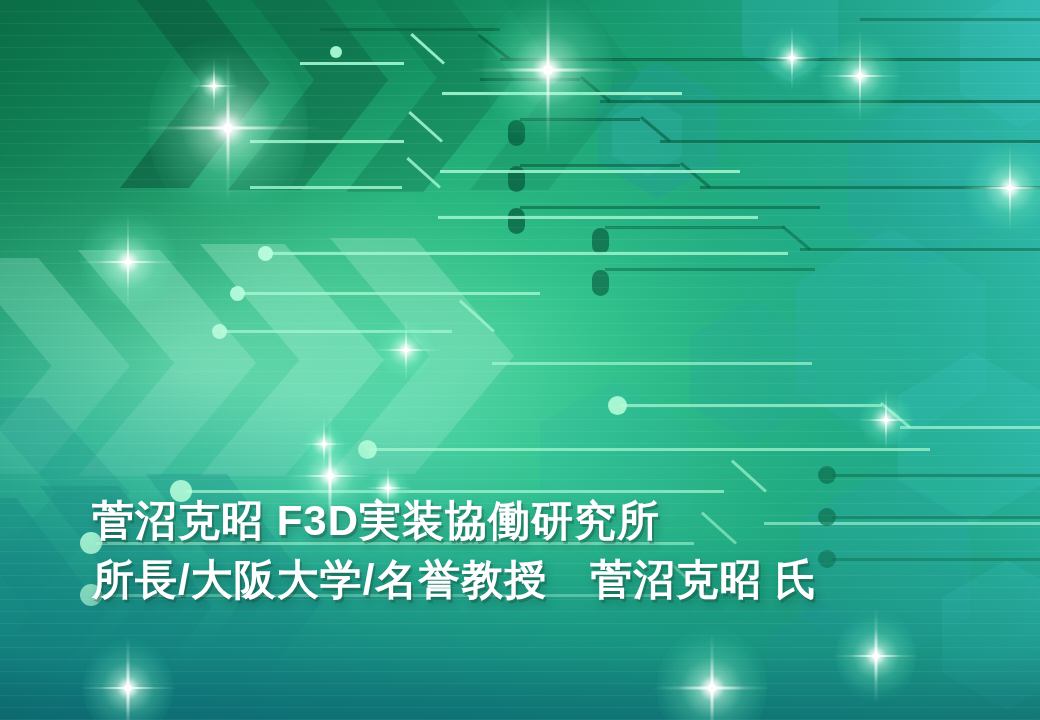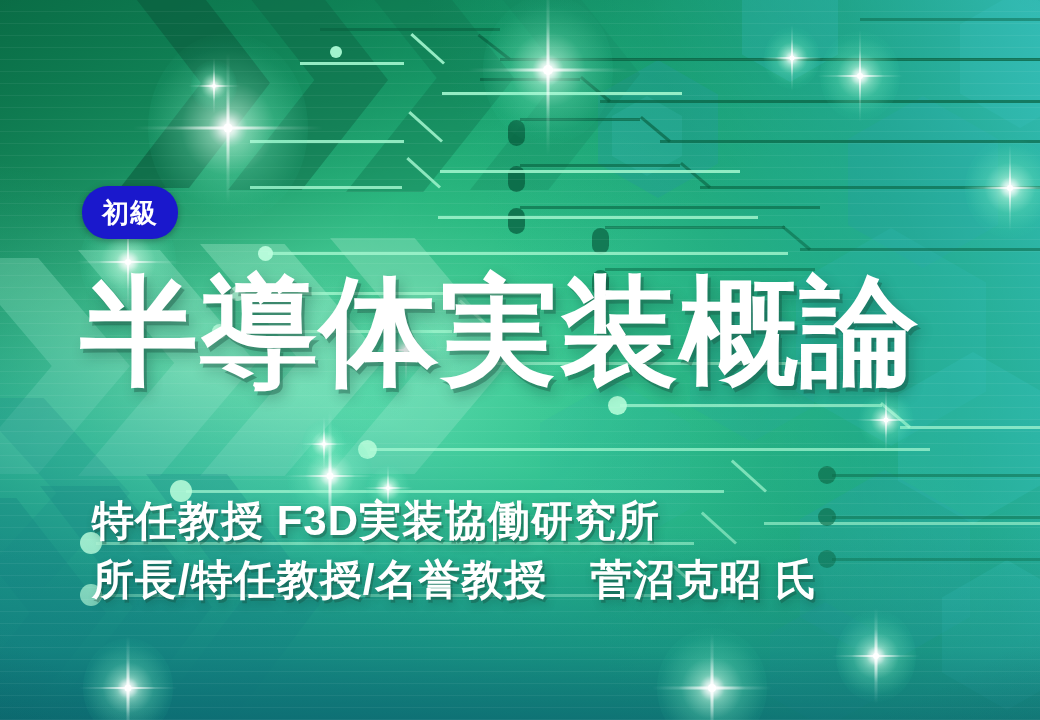--- a/index.html
+++ b/index.html
@@ -372,25 +372,21 @@
       <div class="ray h" style="width:70px;height:2px;"></div>
       <div class="ray v" style="width:64px;height:2px;"></div>
       <div class="core" style="width:5px;height:5px;"></div>
     </div>
   </div>
 
   <div class="bg-vig"></div>
 
   <div class="content">
 
-    <div class="badge" style="background:#1a18cc;">
-      <span>初級</span>
-    </div>
-
-    <div class="title">半導体実装概論</div>
+
 
     <div class="lecturer">
-      <div class="ln">特任教授 F3D実装協働研究所</div>
-      <div class="ln">所長/特任教授/名誉教授　菅沼克昭 氏</div>
+      <div class="ln">菅沼克昭 F3D実装協働研究所</div>
+      <div class="ln">所長/大阪大学/名誉教授　菅沼克昭 氏</div>
     </div>
 
   </div>
 </div>
 
 </body></html>

